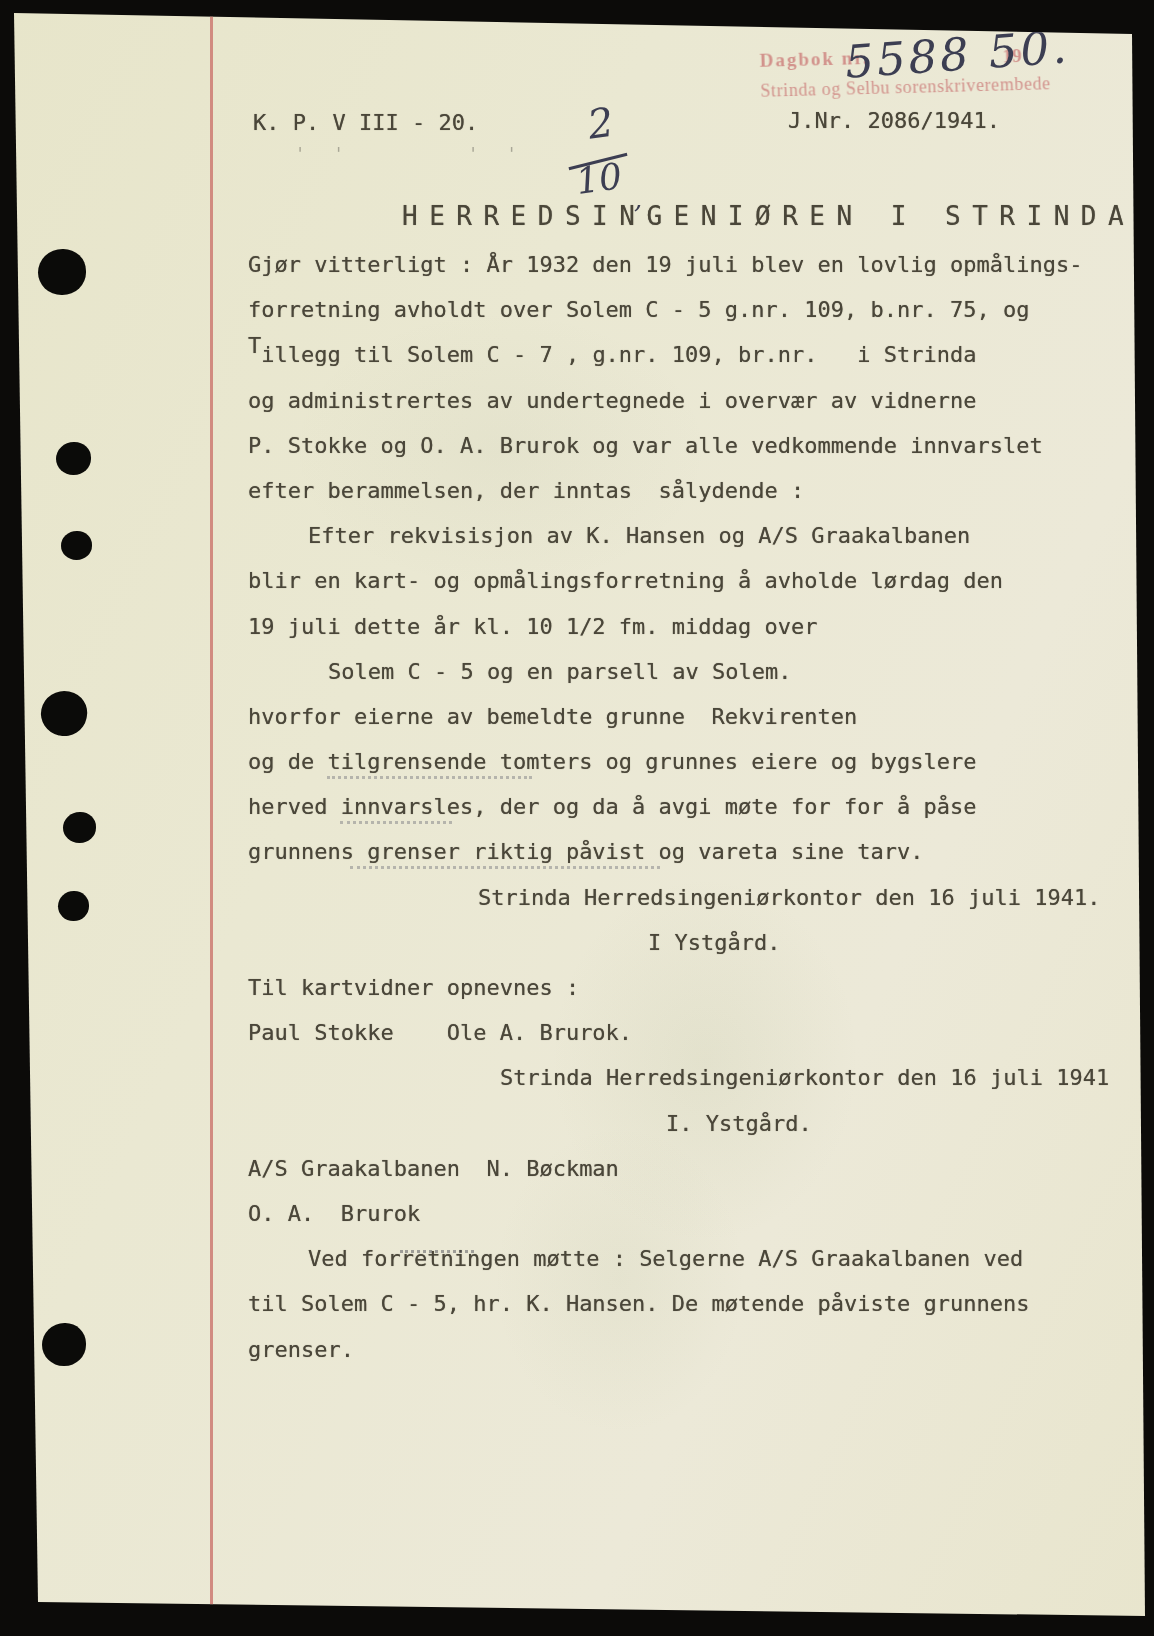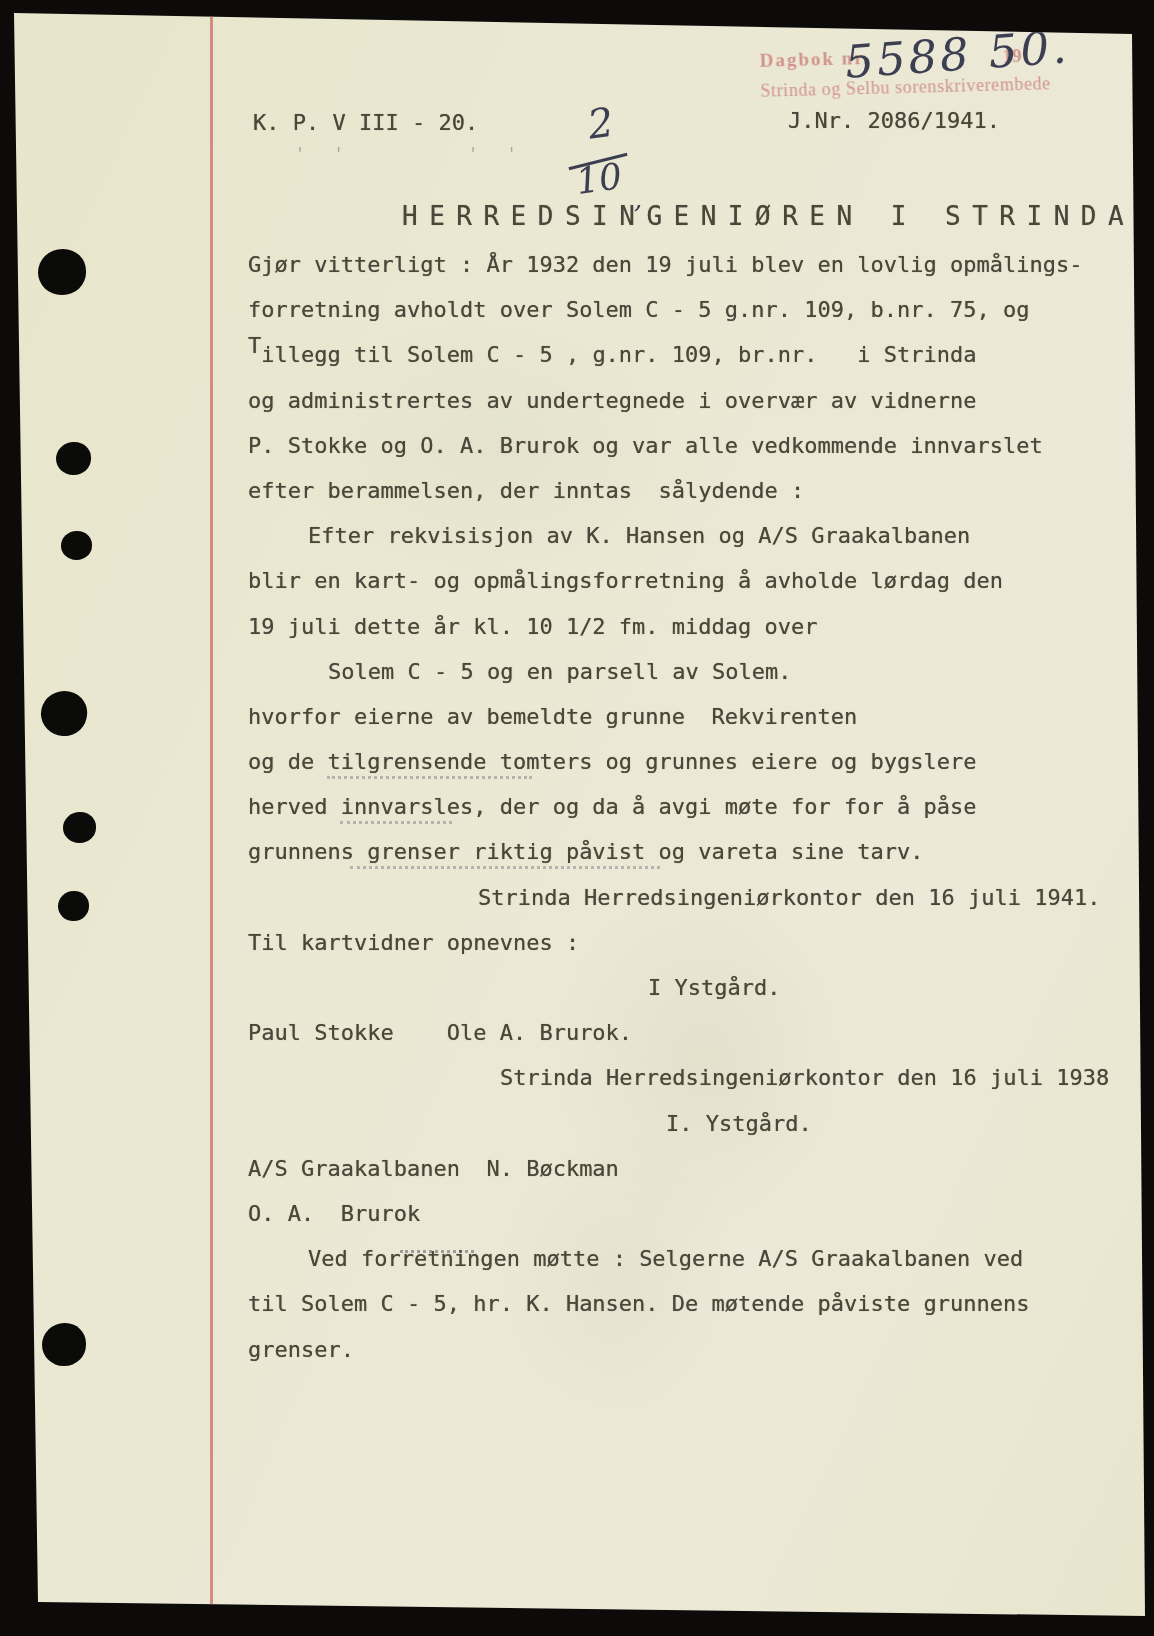--- a/index.html
+++ b/index.html
@@ -106,37 +106,37 @@
     <span class="frac-bar"></span>
     <span class="hw frac-d">10</span>
     <span class="hw frac-m">,</span>
   </div>
 
   <div class="heading typed">HERREDSINGENIØREN I STRINDA</div>
 
   <div class="body-flow typed">
     <div class="tline">Gjør vitterligt : År 1932 den 19 juli blev en lovlig opmålings-</div>
     <div class="tline">forretning avholdt over Solem C - 5 g.nr. 109, b.nr. 75, og</div>
-    <div class="tline"><span class="sup">T</span><span>illegg til Solem C - 5 , g.nr. 109, br.nr.   i Strinda</span></div>
+    <div class="tline"><span class="sup">T</span><span>illegg til Solem C - 7 , g.nr. 109, br.nr.   i Strinda</span></div>
     <div class="tline">og administrertes av undertegnede i overvær av vidnerne</div>
     <div class="tline">P. Stokke og O. A. Brurok og var alle vedkommende innvarslet</div>
     <div class="tline">efter berammelsen, der inntas  sålydende :</div>
     <div class="tline p60">Efter rekvisisjon av K. Hansen og A/S Graakalbanen</div>
     <div class="tline">blir en kart- og opmålingsforretning å avholde lørdag den</div>
     <div class="tline">19 juli dette år kl. 10 1/2 fm. middag over</div>
     <div class="tline p80">Solem C - 5 og en parsell av Solem.</div>
     <div class="tline">hvorfor eierne av bemeldte grunne  Rekvirenten</div>
     <div class="tline">og de tilgrensende tomters og grunnes eiere og bygslere</div>
     <div class="tline">herved innvarsles, der og da å avgi møte for for å påse</div>
     <div class="tline">grunnens grenser riktig påvist og vareta sine tarv.</div>
     <div class="tline p230">Strinda Herredsingeniørkontor den 16 juli 1941.</div>
+    <div class="tline p400">I Ystgård.</div>
     <div class="tline">Til kartvidner opnevnes :</div>
-    <div class="tline p400">I Ystgård.</div>
     <div class="tline">Paul Stokke    Ole A. Brurok.</div>
-    <div class="tline p252">Strinda Herredsingeniørkontor den 16 juli 1938</div>
+    <div class="tline p252">Strinda Herredsingeniørkontor den 16 juli 1941</div>
     <div class="tline p418">I. Ystgård.</div>
     <div class="tline">A/S Graakalbanen  N. Bøckman</div>
     <div class="tline">O. A.  Brurok</div>
     <div class="tline p60">Ved forretningen møtte : Selgerne A/S Graakalbanen ved</div>
     <div class="tline">til Solem C - 5, hr. K. Hansen. De møtende påviste grunnens</div>
     <div class="tline">grenser.</div>
   </div>
 
   <div class="dots u1"></div>
   <div class="dots u2"></div>

